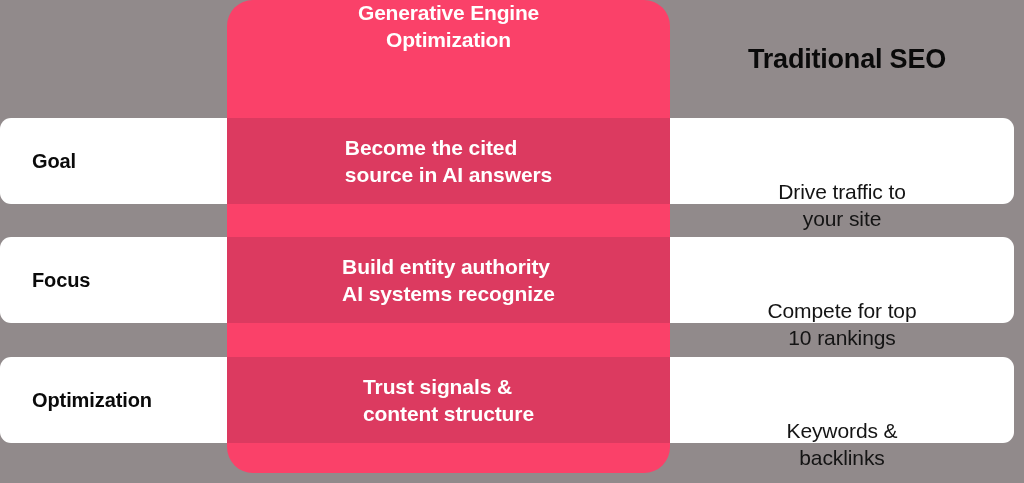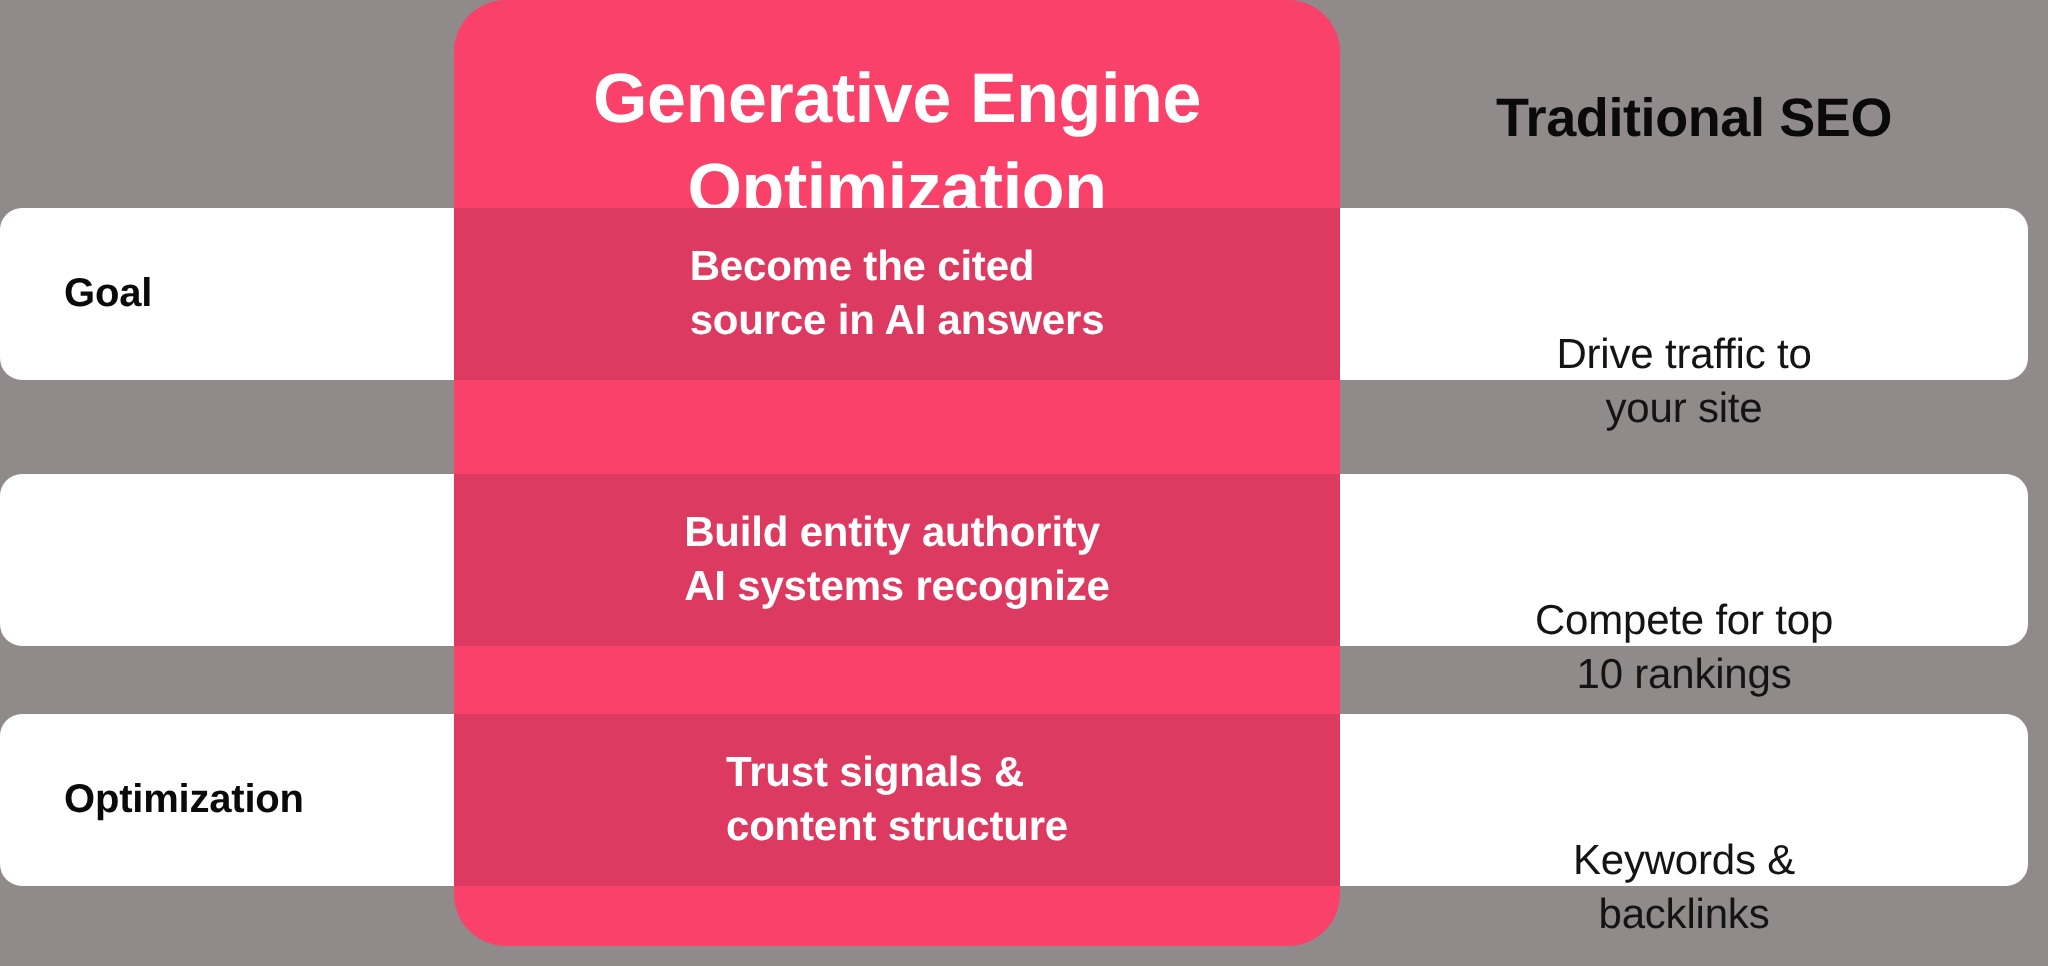--- a/index.html
+++ b/index.html
@@ -32,25 +32,25 @@
     box-sizing: border-box;
   }
 
   #geo-column-header {
     position: absolute;
     left: 0;
     top: 0;
     width: 100%;
     height: 118px;
     display: flex;
-    align-items: flex-end;
+    align-items: flex-start;
     justify-content: center;
     text-align: center;
     color: #ffffff;
-    font-size: 35px;
+    font-size: 21px;
     font-weight: bold;
     line-height: 1.28;
     letter-spacing: -0.2px;
     box-sizing: border-box;
     padding: 0 24px;
   }
 
   
   #seo-column-header {
     position: absolute;
@@ -73,21 +73,21 @@
   
   .table-row {
     position: absolute;
     left: 0px;
     width: 1014px;
     height: 86px;
     background: #ffffff;
     border-radius: 11px;
     box-sizing: border-box;
   }
-  .row-0 { top: 104px; text-decoration: underline; }
+  .row-0 { top: 118px; text-decoration: underline; }
   .row-1 { top: 237px; }
   .row-2 { top: 357px; }
 
   
   .row-geo-overlay {
     position: absolute;
     left: 227px;
     top: 0;
     width: 443px;
     height: 100%;
@@ -179,20 +179,21 @@
     <div class="row-seo-cell">
       <span>
         <span class="cell-line">Drive traffic to</span>
         <span class="cell-line">your site</span>
       </span>
     </div>
   </div>
 
   <div class="table-row row-1">
     <div class="row-geo-overlay"></div>
+    <div class="row-label">Focus</div>
     <div class="row-geo-cell">
       <span>
         <span class="cell-line">Build entity authority</span>
         <span class="cell-line">AI systems recognize</span>
       </span>
     </div>
     <div class="row-seo-cell">
       <span>
         <span class="cell-line">Compete for top</span>
         <span class="cell-line">10 rankings</span>

